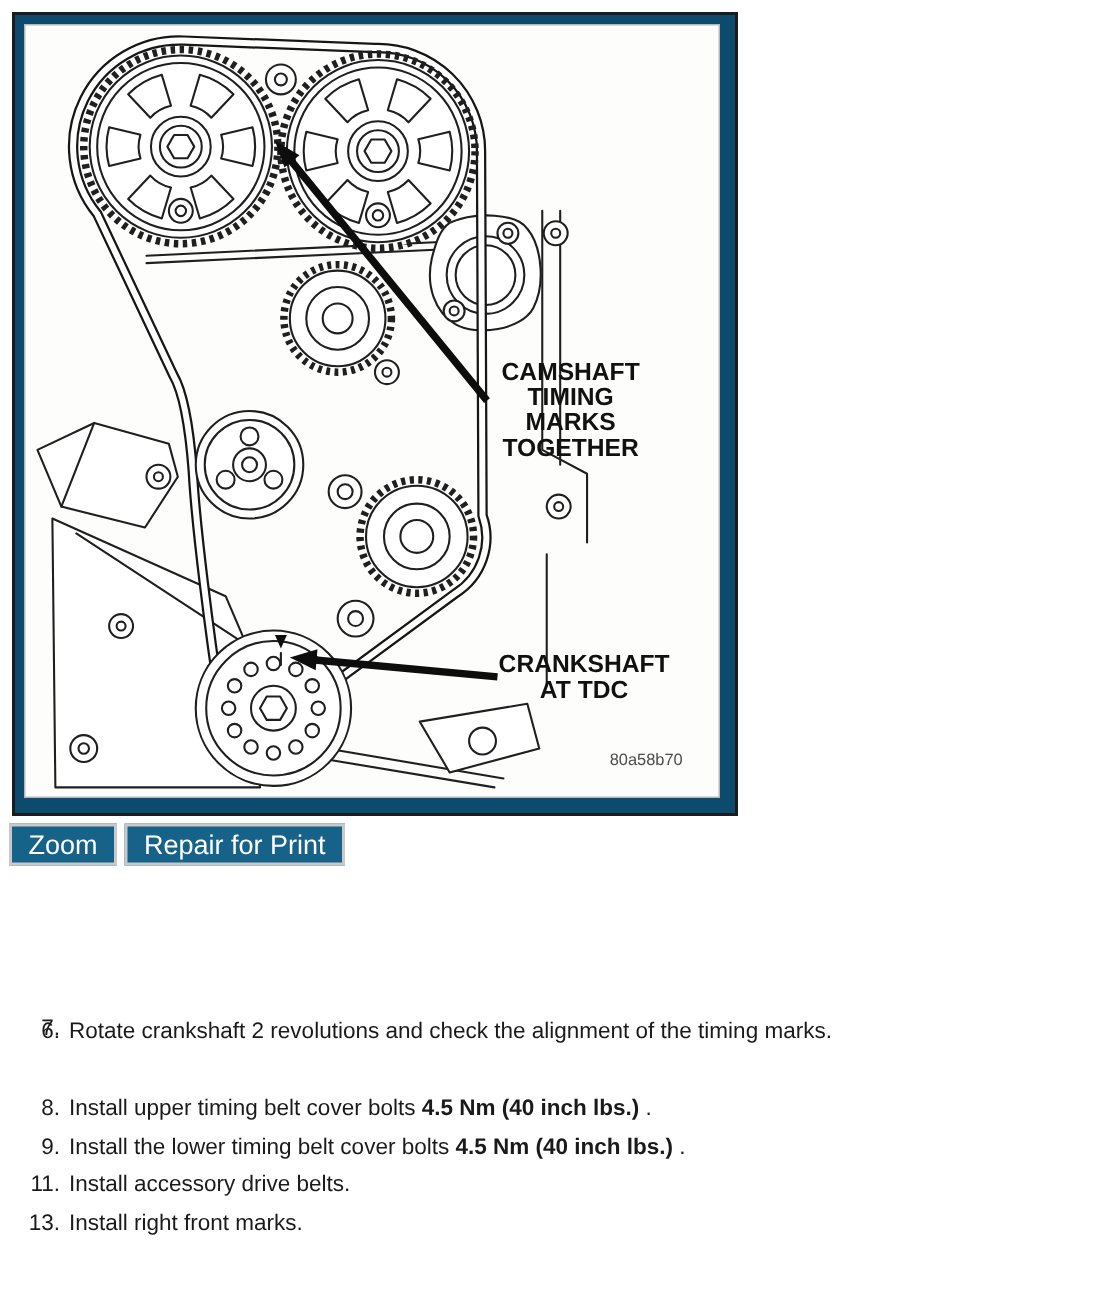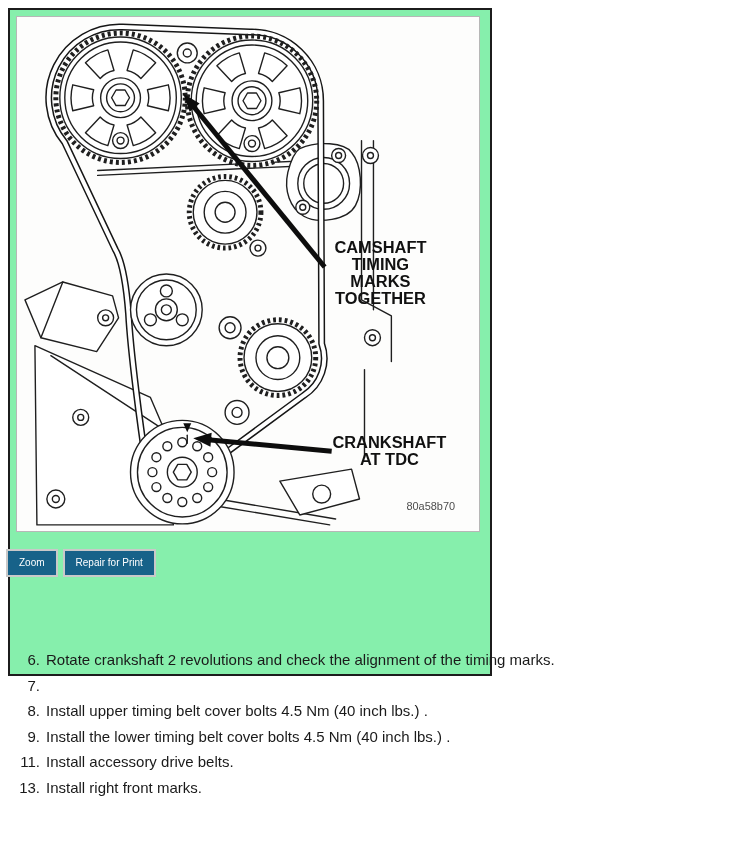--- a/index.html
+++ b/index.html
@@ -6,23 +6,23 @@
   html,body { background:#ffffff; }
   body {
     position:relative;
     width:741px; height:864px;
     font-family:"Liberation Sans", sans-serif;
     color:#1a1a1a;
     overflow:hidden;
   }
   .figure-frame {
     position:absolute; left:8px; top:8px;
-    width:484px; height:668px;
+    width:484px; height:536px;
     border:2px solid #1c1c1c;
-    background:#86efac;
+    background:#0c4a6e;
   }
   .figure-inner {
     position:absolute; left:6px; top:6px;
     width:464px; height:516px;
     border:1px solid #b7b7b7;
     background:#fdfdfc;
   }
   .figure-inner svg { display:block; width:100%; height:100%; }
 
   svg .ln   { fill:none; stroke:#1f1f1f; stroke-width:1.4; stroke-linejoin:round; stroke-linecap:round; }
@@ -44,21 +44,21 @@
 
   .toolbar {
     position:absolute; left:6px; top:549px;
     display:flex; gap:5px;
   }
   .btn {
     background:var(--button-bg, #176289);
     color:#ffffff;
     border:2px solid var(--button-border, #c9c9c9);
     font-family:"Liberation Sans", sans-serif;
-    font-size:10px;
+    font-size:18px;
     height:28px;
     padding:2px 11px 4px 11px;
     cursor:pointer;
     white-space:nowrap;
   }
 
   .steps {
     position:absolute; left:0; top:647px; width:741px;
   }
   .step {
@@ -67,22 +67,22 @@
     height:25.5px;
     font-size:15px;
     line-height:25.5px;
     color:#1a1a1a;
   }
   .step-num {
     width:40px;
     text-align:right;
     flex:0 0 40px;
   }
-  .step-text { margin-left:6px; white-space:nowrap; }
-  .step-text b { font-weight:normal; }
+  .step-text { margin-left:6px; white-space:nowrap;margin-top:28px; }
+  .step-text b { font-weight:bold; }
   .step-text a {
     color:var(--link, #3355cc);
     text-decoration:underline;
     cursor:pointer;
   }
 </style>
 </head>
 <body>
 
 <div class="figure-frame">

